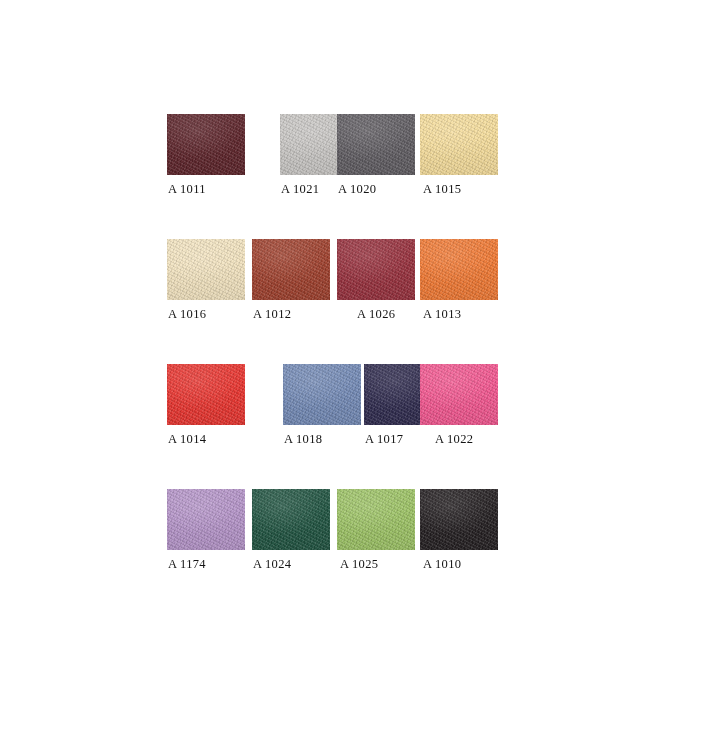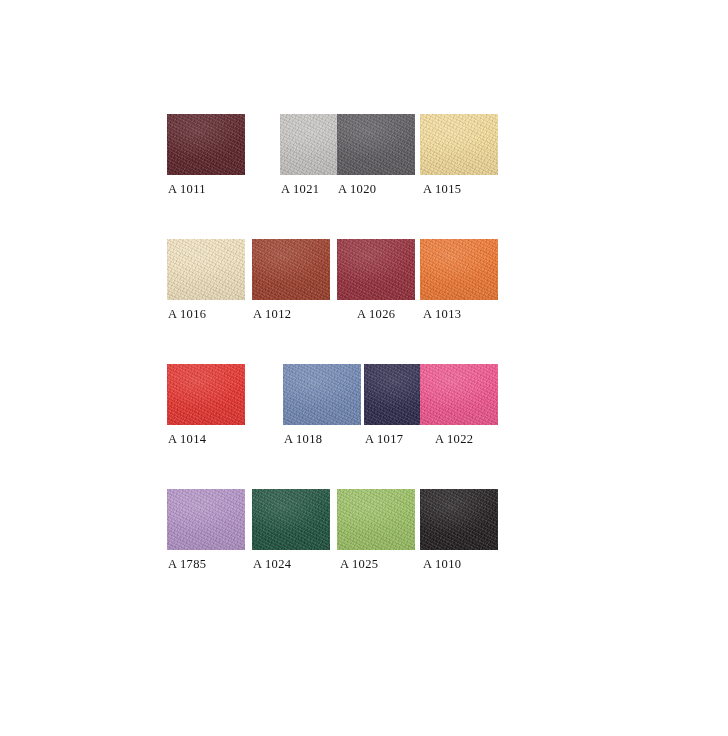--- a/index.html
+++ b/index.html
@@ -203,21 +203,21 @@
       <div class="swatch-label" style="left: 3px; top: 68px; margin-left: 12px;">A 1022</div>
     </div>
   </div>
 
   <div class="swatch-row" style="top: 489px;">
     <div class="swatch-cell" title="A 1023" style="left: 0px;">
       <div class="swatch-chip" style="background-color: rgb(180, 147, 200); width: 78px; height: 61px;">
         <div class="grain"></div>
         <div class="sheen"></div>
       </div>
-      <div class="swatch-label" style="left: 1px; top: 68px;">A 1785</div>
+      <div class="swatch-label" style="left: 1px; top: 68px;">A 1174</div>
     </div>
     <div class="swatch-cell" title="A 1024" style="left: 85px;">
       <div class="swatch-chip" style="background-color: rgb(31, 83, 64); width: 78px; height: 61px;">
         <div class="grain"></div>
         <div class="sheen"></div>
       </div>
       <div class="swatch-label" style="left: 1px; top: 68px;">A 1024</div>
     </div>
     <div class="swatch-cell" title="A 1025" style="left: 170px;">
       <div class="swatch-chip" style="background-color: rgb(156, 194, 100); width: 78px; height: 61px;">

